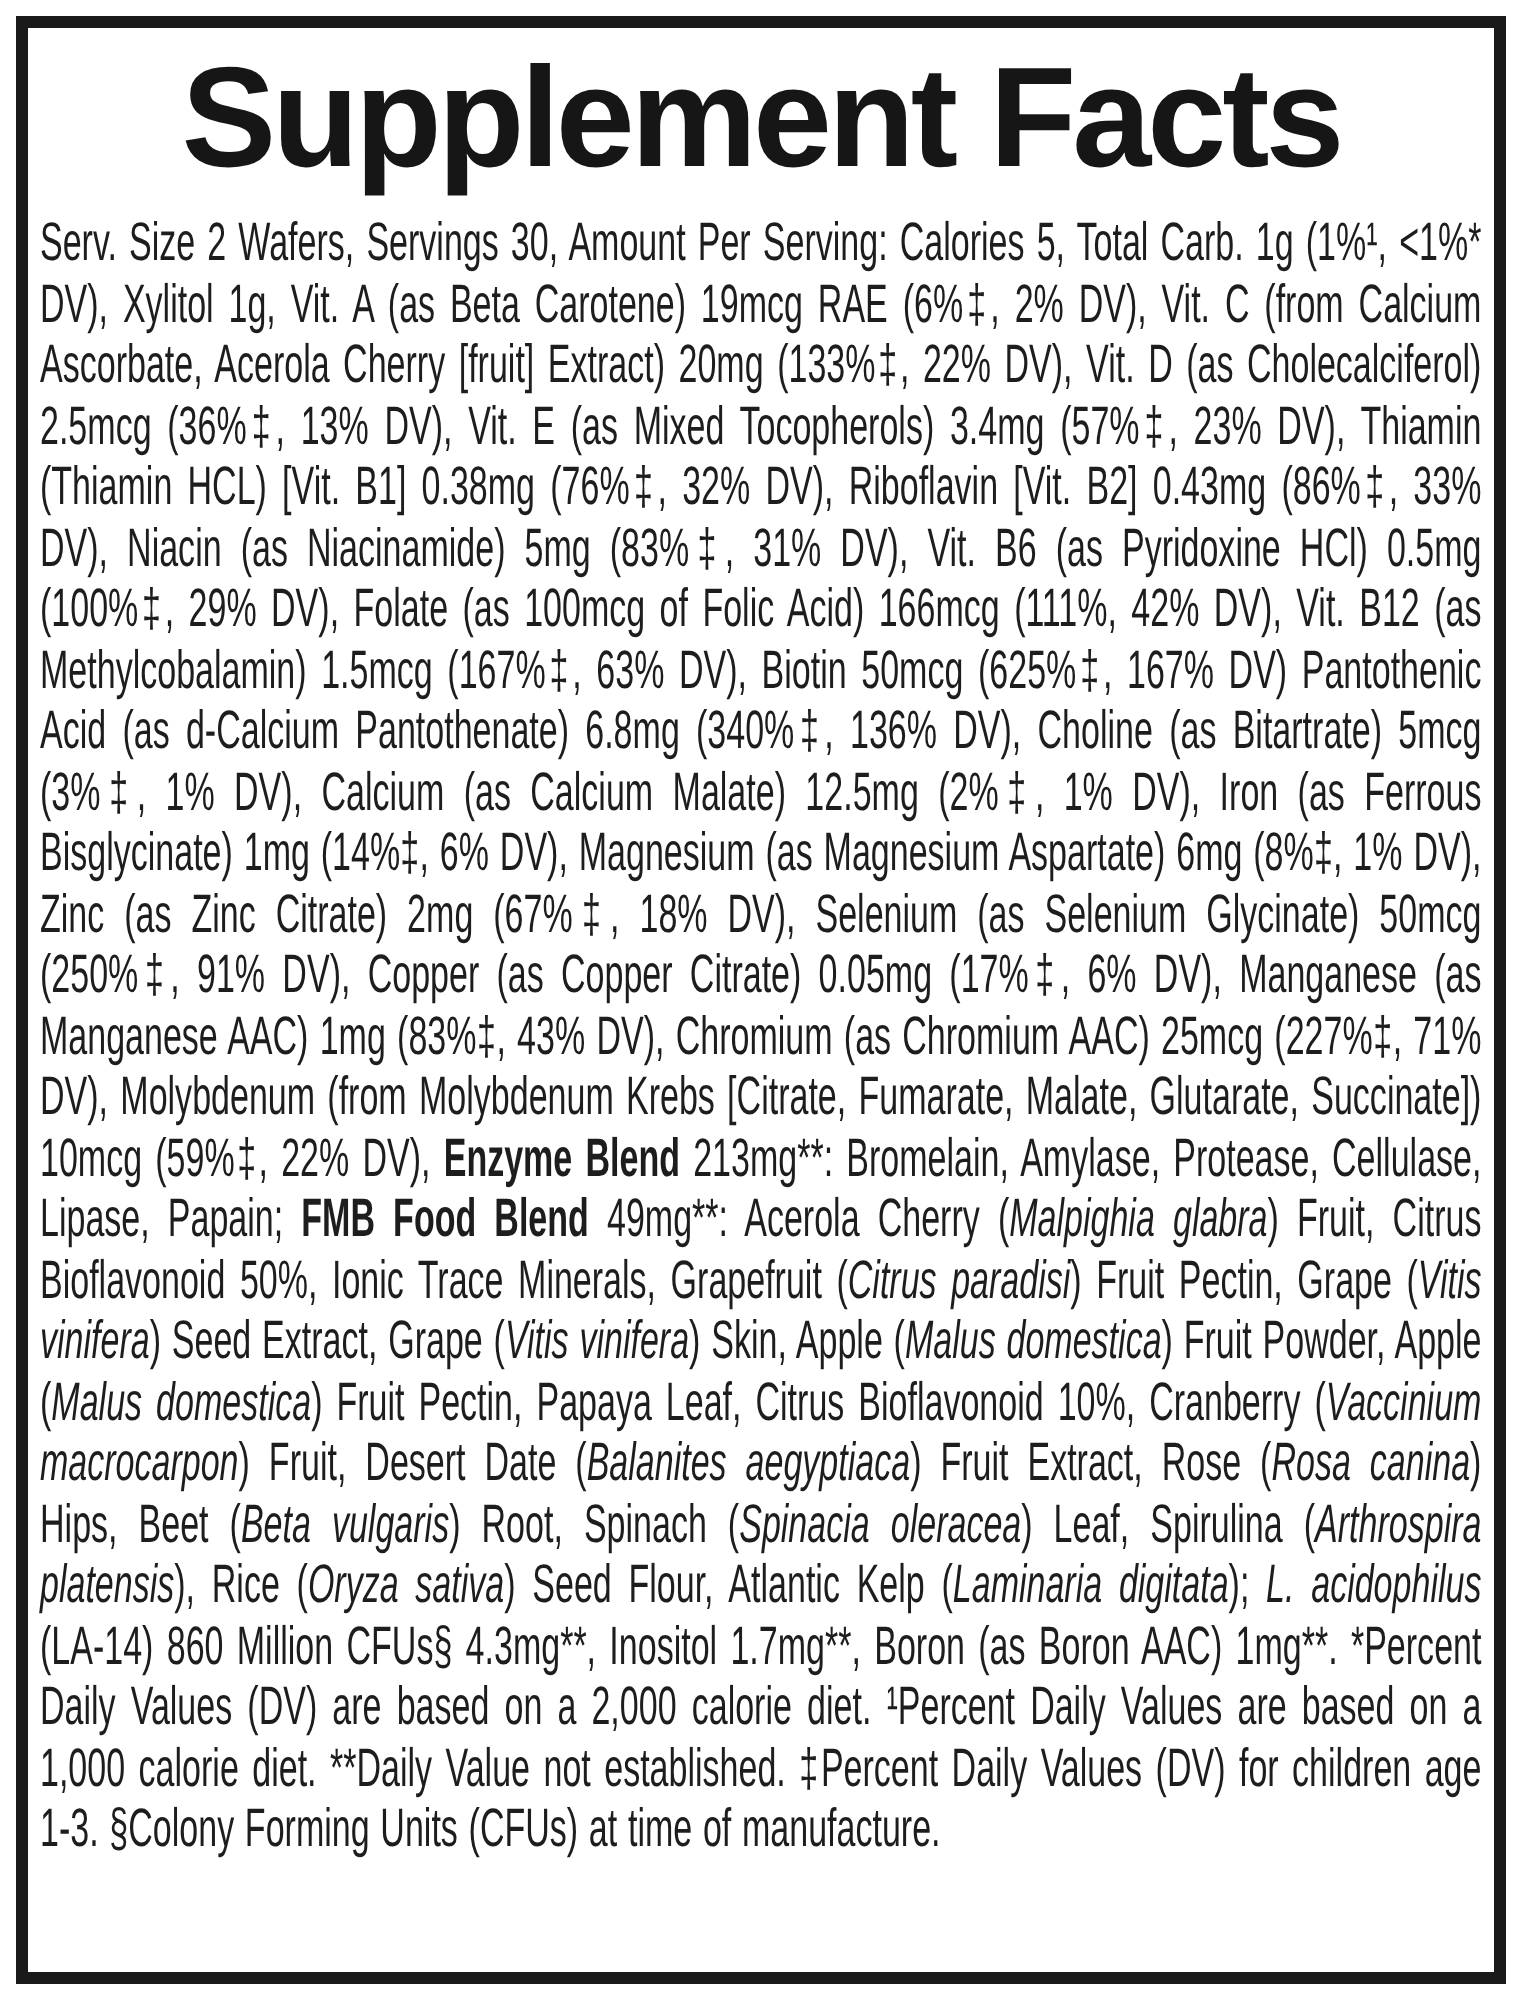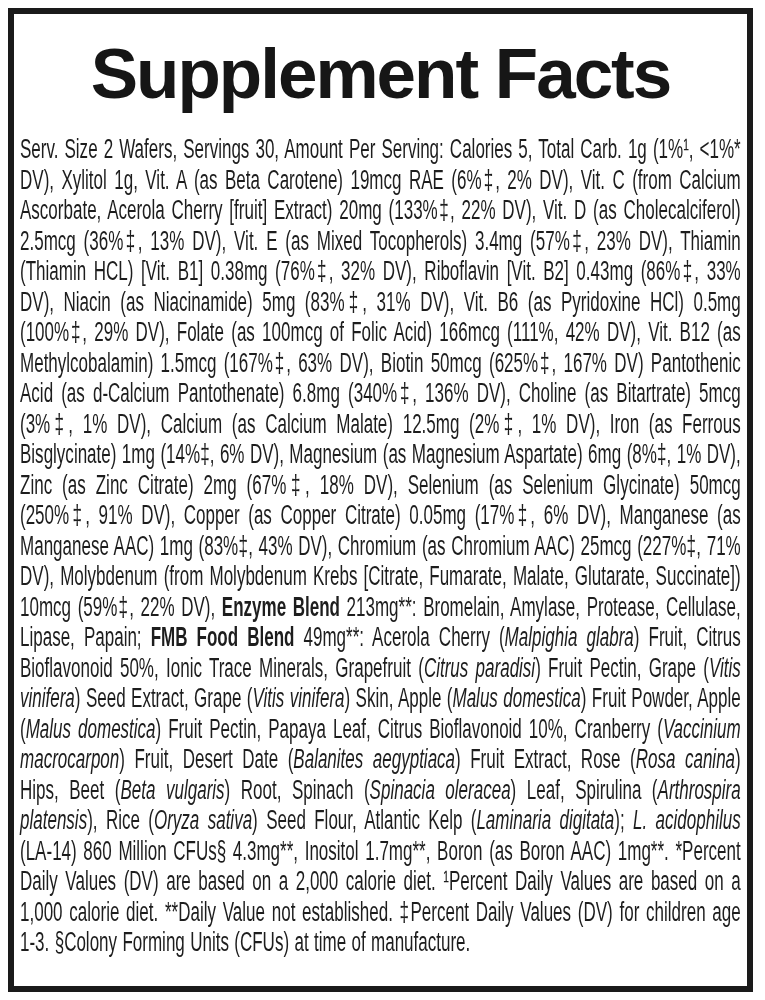--- a/index.html
+++ b/index.html
@@ -20,21 +20,21 @@
     left: 8px;
     top: 8px;
     width: 733px;
     height: 972px;
     border: 6px solid #1a1a1a;
     background: #ffffff;
     box-sizing: content-box;
     overflow: hidden;
   }
   .panel-title {
-    margin: 18px;
+    margin: 4px;
     padding-top: 2px;
     text-align: center;
     font-size: 71px;
     line-height: 80px;
     font-weight: 700;
     letter-spacing: -2px;
     color: #161616;
     white-space: nowrap;
   }
   .facts {

